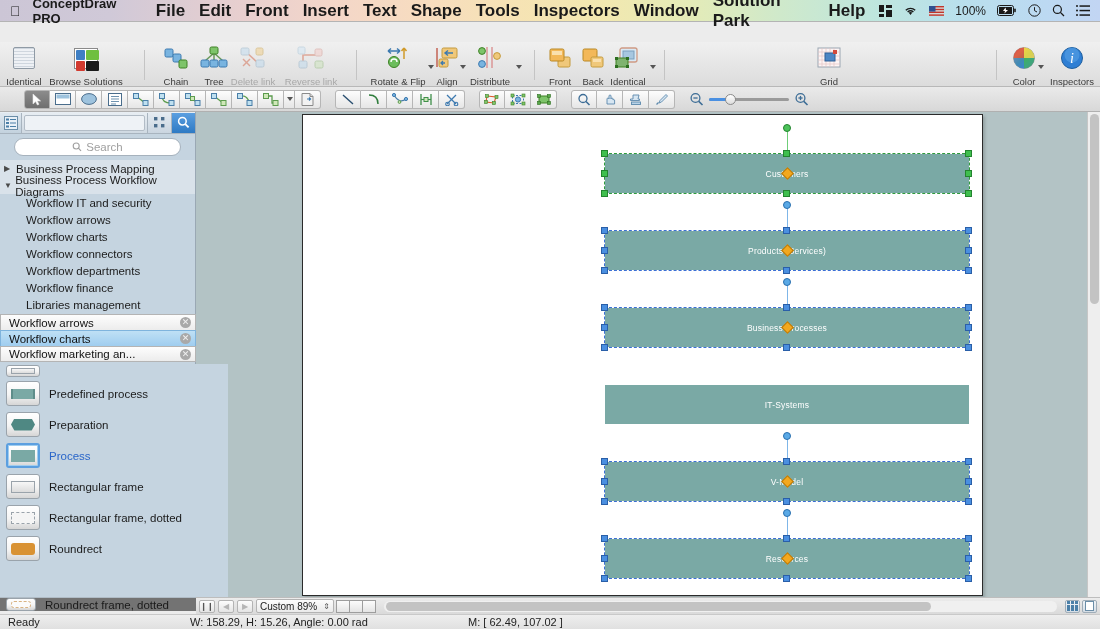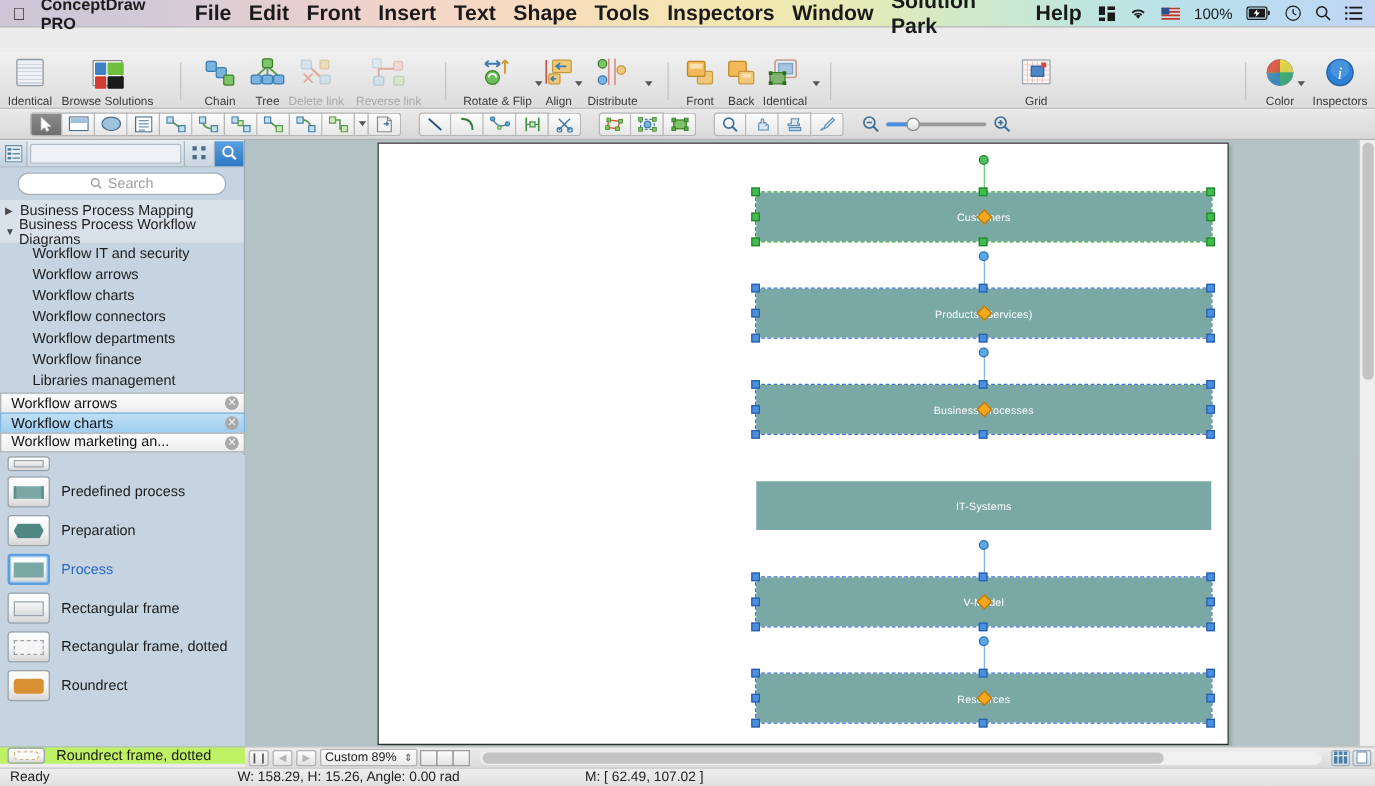--- a/index.html
+++ b/index.html
@@ -134,21 +134,21 @@
     background: linear-gradient(to bottom,#bfe0f5,#9fcdef);
     border-color: #7fb4dd;
   }
   .closeic {
     width: 11px; height: 11px; border-radius: 50%;
     background: #a9a9a9; color: #f0f0f0; font-size: 9px; line-height: 10px;
     text-align: center; font-family: "Liberation Sans", sans-serif;
   }
 
   
-  .shapelist { position: absolute; left: 0; top: 364px; width: 196px; height: 233px;
+  .shapelist { position: absolute; left: 0; top: 364px; width: 228px; height: 233px;
       background: #c5d4e0; overflow: hidden; z-index: 21; }
   .shaperow { height: 31px; display: flex; align-items: center; padding-left: 6px; }
   .sw {
     width: 34px; height: 25px; border: 1px solid #9aa3ab; border-radius: 3px;
     background: linear-gradient(to bottom,#ffffff 0%,#f4f4f4 55%,#d6d6d6 100%);
     display: flex; align-items: center; justify-content: center; margin-right: 9px;
     flex: none;
   }
   .sw.selsw { border: 2px solid #5b9fe0; box-shadow: 0 0 0 1px #9fcdef inset; }
   .sname { font-size: 11.5px; color: #1a1a1a; }
@@ -240,21 +240,21 @@
     border-top: 1px solid #c9c9c9;
     font-size: 11px; color: #222; z-index: 27;
   }
   .sb-ready { position: absolute; left: 8px; top: 1px; }
   .sb-dims  { position: absolute; left: 190px; top: 1px; }
   .sb-mouse { position: absolute; left: 468px; top: 1px; }
 
   
   .bl-strip {
     position: absolute; left: 0; top: 597px; width: 196px; height: 14px;
-    background: #bef264; display: flex; align-items: center; padding-left: 6px;
+    background: #737373; display: flex; align-items: center; padding-left: 6px;
     border-top: 1px solid #b0bcc6; z-index: 26;
   }
   svg { display: block; }
 </style>
 </head>
 <body>
 
 <div id="app">
 
   <div class="menubar">

